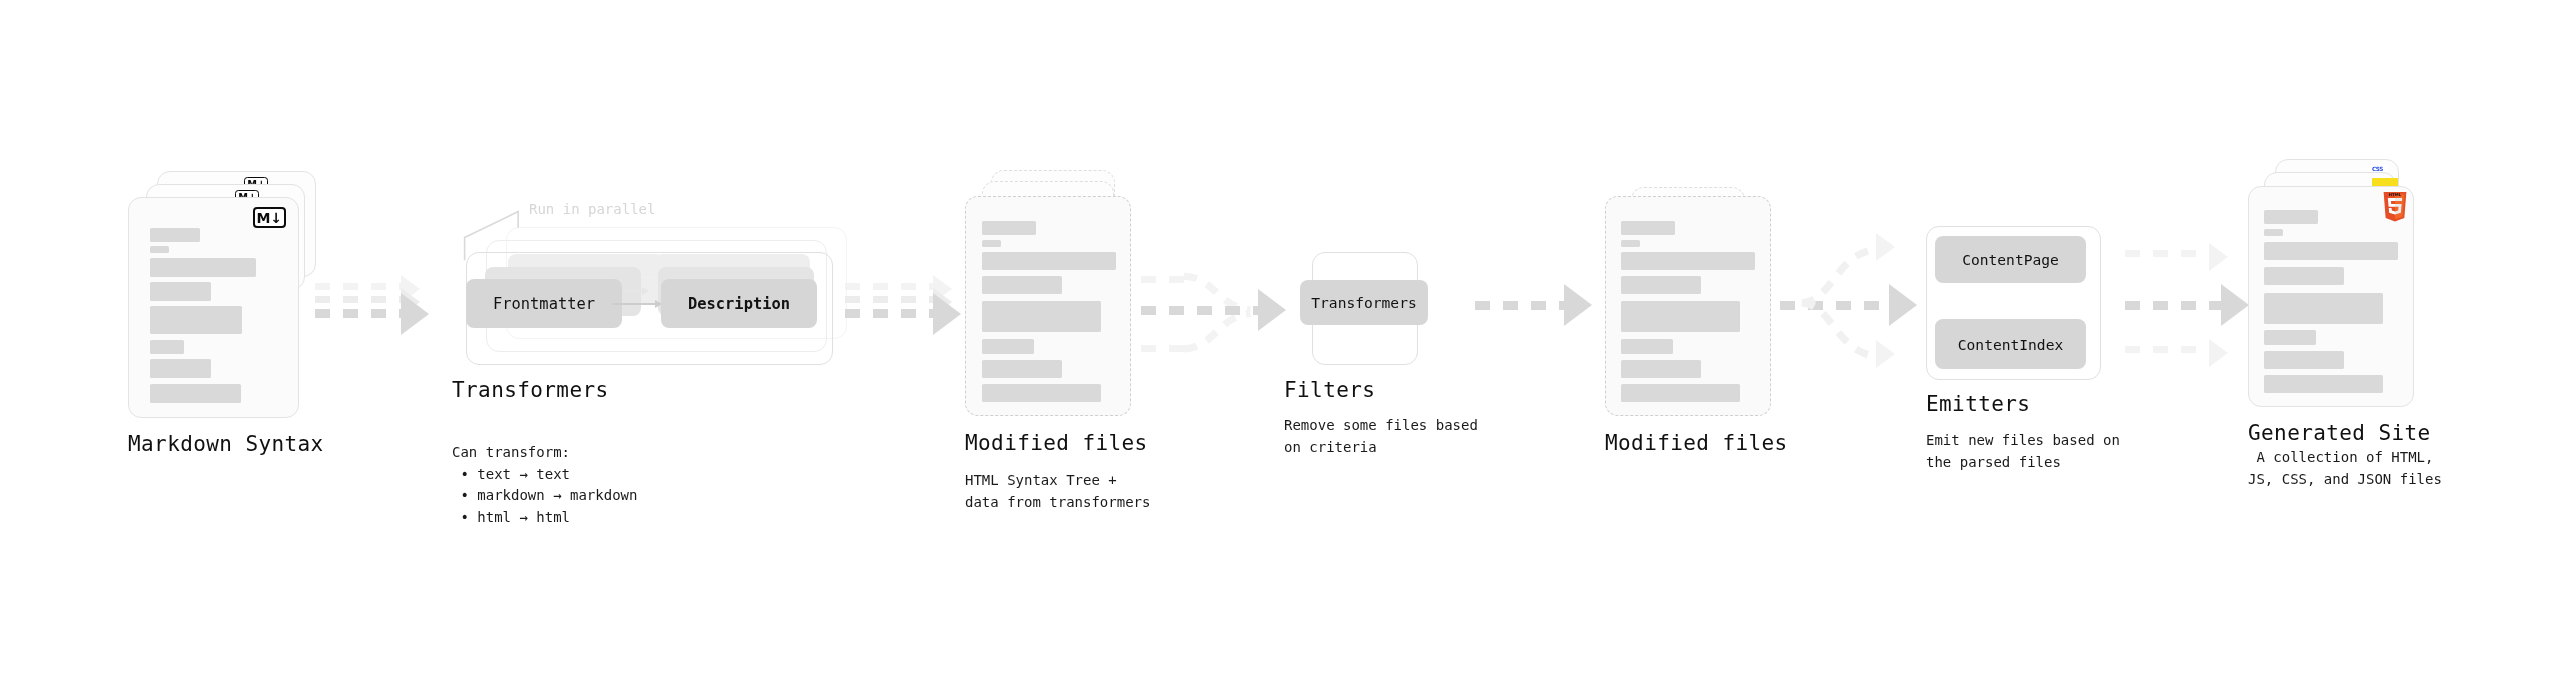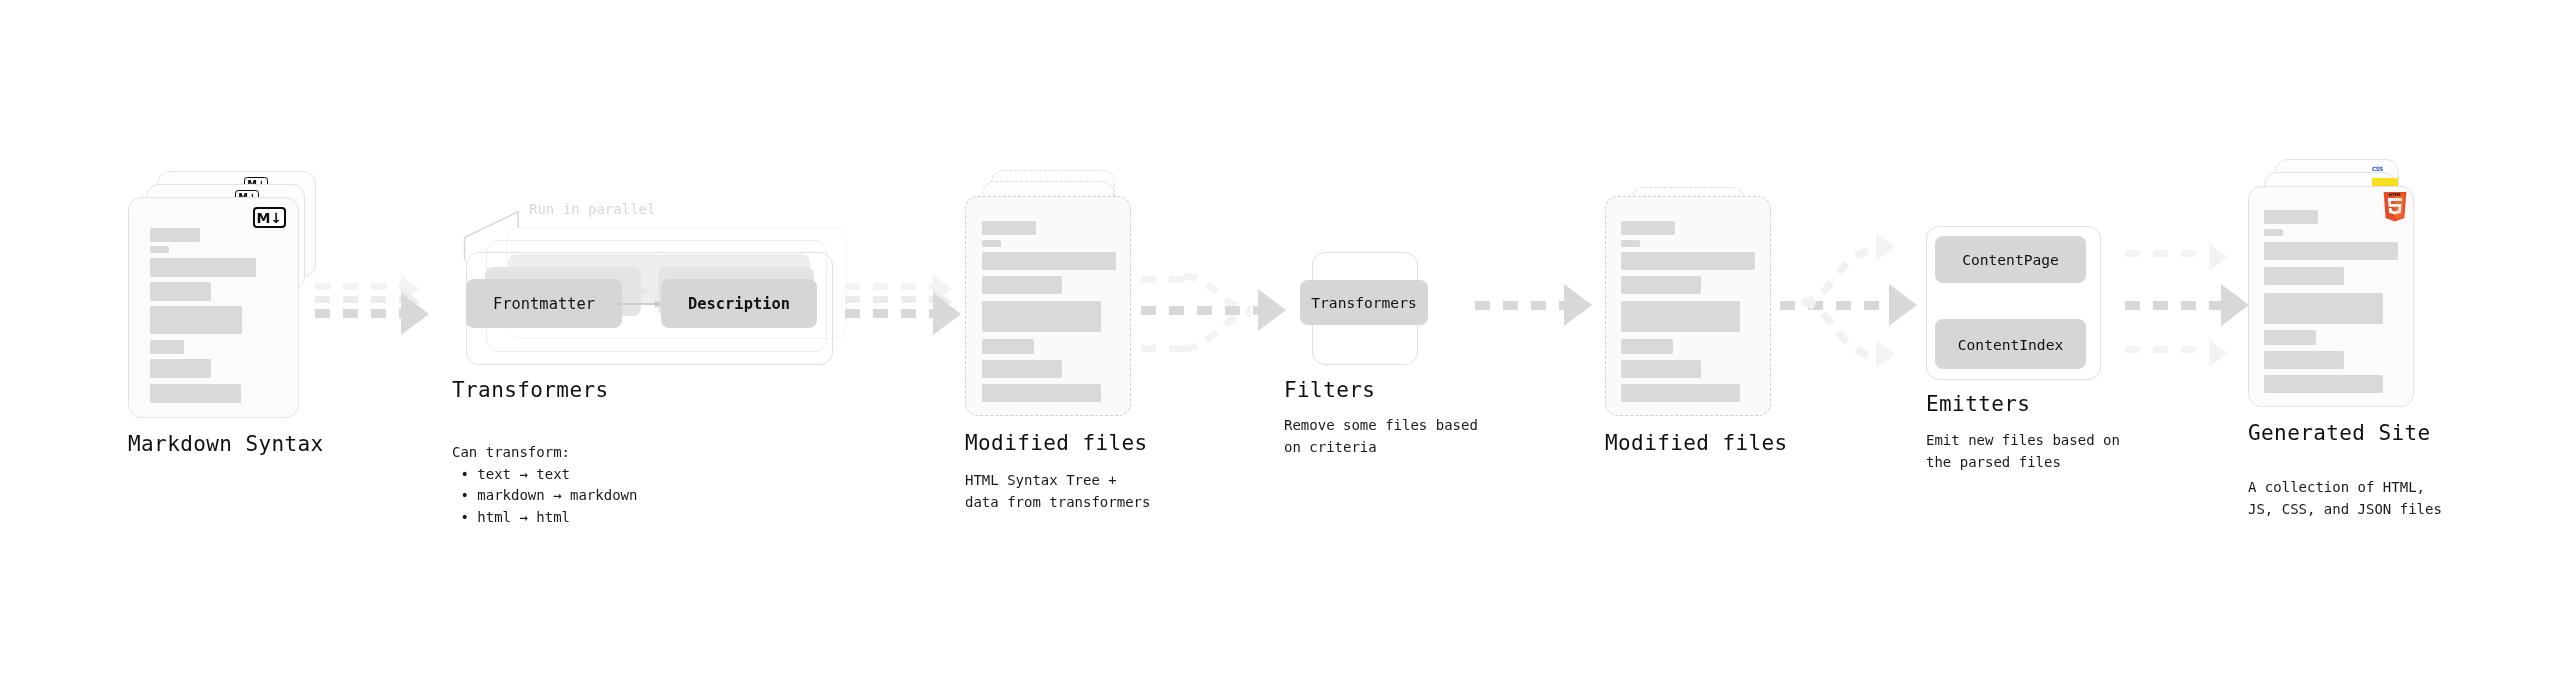--- a/index.html
+++ b/index.html
@@ -346,18 +346,18 @@
     <div class="bar" style="left:2264px; top:210px; width:54px; height:14px;"></div>
     <div class="bar" style="left:2264px; top:229px; width:18.7px; height:6.5px;"></div>
     <div class="bar" style="left:2264px; top:242px; width:134px; height:18px;"></div>
     <div class="bar" style="left:2264px; top:267px; width:80px; height:18px;"></div>
     <div class="bar" style="left:2264px; top:293px; width:119px; height:31px;"></div>
     <div class="bar" style="left:2264px; top:330px; width:52px; height:14.6px;"></div>
     <div class="bar" style="left:2264px; top:351px; width:80px; height:18px;"></div>
     <div class="bar" style="left:2264px; top:375px; width:119px; height:18px;"></div>
 
     <div class="stage-title" style="left:2248px; top:421px;">Generated Site</div>
-    <div class="stage-desc" style="left:2248px; top:477px;">A collection of HTML,
+    <div class="stage-desc" style="left:2248px; top:447px;text-align:center;">A collection of HTML,
 JS, CSS, and JSON files</div>
   </div>
 
 </div>
 
 
 </body></html>

